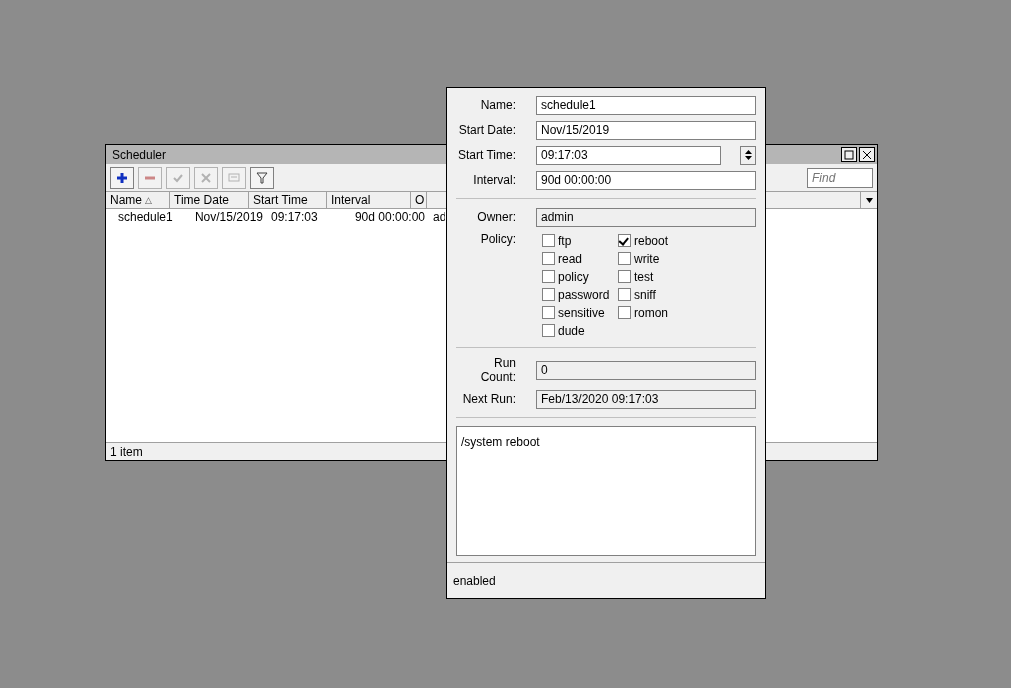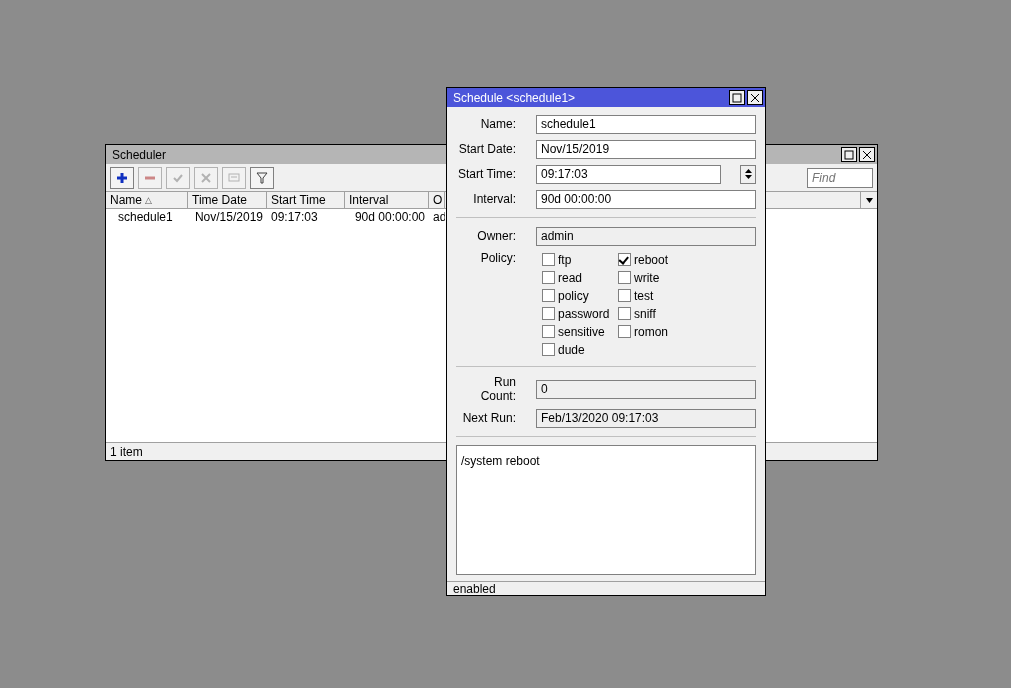--- a/index.html
+++ b/index.html
@@ -169,21 +169,21 @@
   .btn.focus { border:1px dashed #000; outline:1px solid #000; outline-offset:-3px; }
   .btn.spaced { margin-top:7px; }
 
   .onevent-label { text-align:right; padding-right: 2px; }
   .onevent {
     width:100%; height:130px; border:1px solid #808080; background:#fff;
     resize:none; font-size:12px; font-family:inherit; padding:8px 4px;
   }
 
   .dlg-status {
-    height:14px; border-top:1px solid #a0a0a0; background:#f0f0f0;
+    height:36px; border-top:1px solid #a0a0a0; background:#f0f0f0;
     padding:1px 6px; display:flex; align-items:center;
   }
 
   .scheduler-inner {
     position:absolute; top:19px; left:0; right:0; bottom:0;
     display:flex; flex-direction:column;
   }
 </style>
 </head>
 <body>
@@ -240,21 +240,21 @@
         <svg width="14" height="14">
             <polygon points="2,2 12,2 8,7 8,12 6,12 6,7" fill="none" stroke="#404040"></polygon>
           </svg>
       </div>
       <div class="find-wrap">
         <input class="find-input" placeholder="Find" style="">
       </div>
     </div>
 
     <div class="header-row">
-      <div class="hcell" style="width:82px">
+      <div class="hcell" style="width:64px">
         <span>Name</span>
         <span class="sort-ind">△</span>
       </div>
       <div class="hcell" style="width:79px">Time Date</div>
       <div class="hcell" style="width:78px">Start Time</div>
       <div class="hcell" style="width:84px">Interval</div>
       <div class="hcell" style="width:16px">O</div>
       <div class="hcell hfill"></div>
       <div class="hdrop">
         <svg width="9" height="9">
@@ -273,36 +273,20 @@
       </div>
     </div>
 
     <div class="statusbar">
       <span>1 item</span>
     </div>
   </div>
 </div>
 
 <div class="window" style="left:446px; top:87px; width:320px;">
-  <div class="titlebar tb-active">
-    <span class="tb-title">Schedule &lt;schedule1&gt;</span>
-    <div class="tb-btns">
-      <div class="tb-btn">
-        <svg width="10" height="10">
-            <rect x="1" y="1" width="8" height="8" fill="none" stroke="#000"></rect>
-          </svg>
-      </div>
-      <div class="tb-btn">
-        <svg width="10" height="10">
-            <line x1="1" y1="1" x2="9" y2="9" stroke="#000"></line>
-            <line x1="9" y1="1" x2="1" y2="9" stroke="#000"></line>
-          </svg>
-      </div>
-    </div>
-  </div>
 
   <div class="dlg-body">
     <div class="form-col">
 
       <div class="row">
         <span class="lbl">Name:</span>
         <input class="tinput" value="schedule1" style="">
       </div>
       <div class="row">
         <span class="lbl">Start Date:</span>

